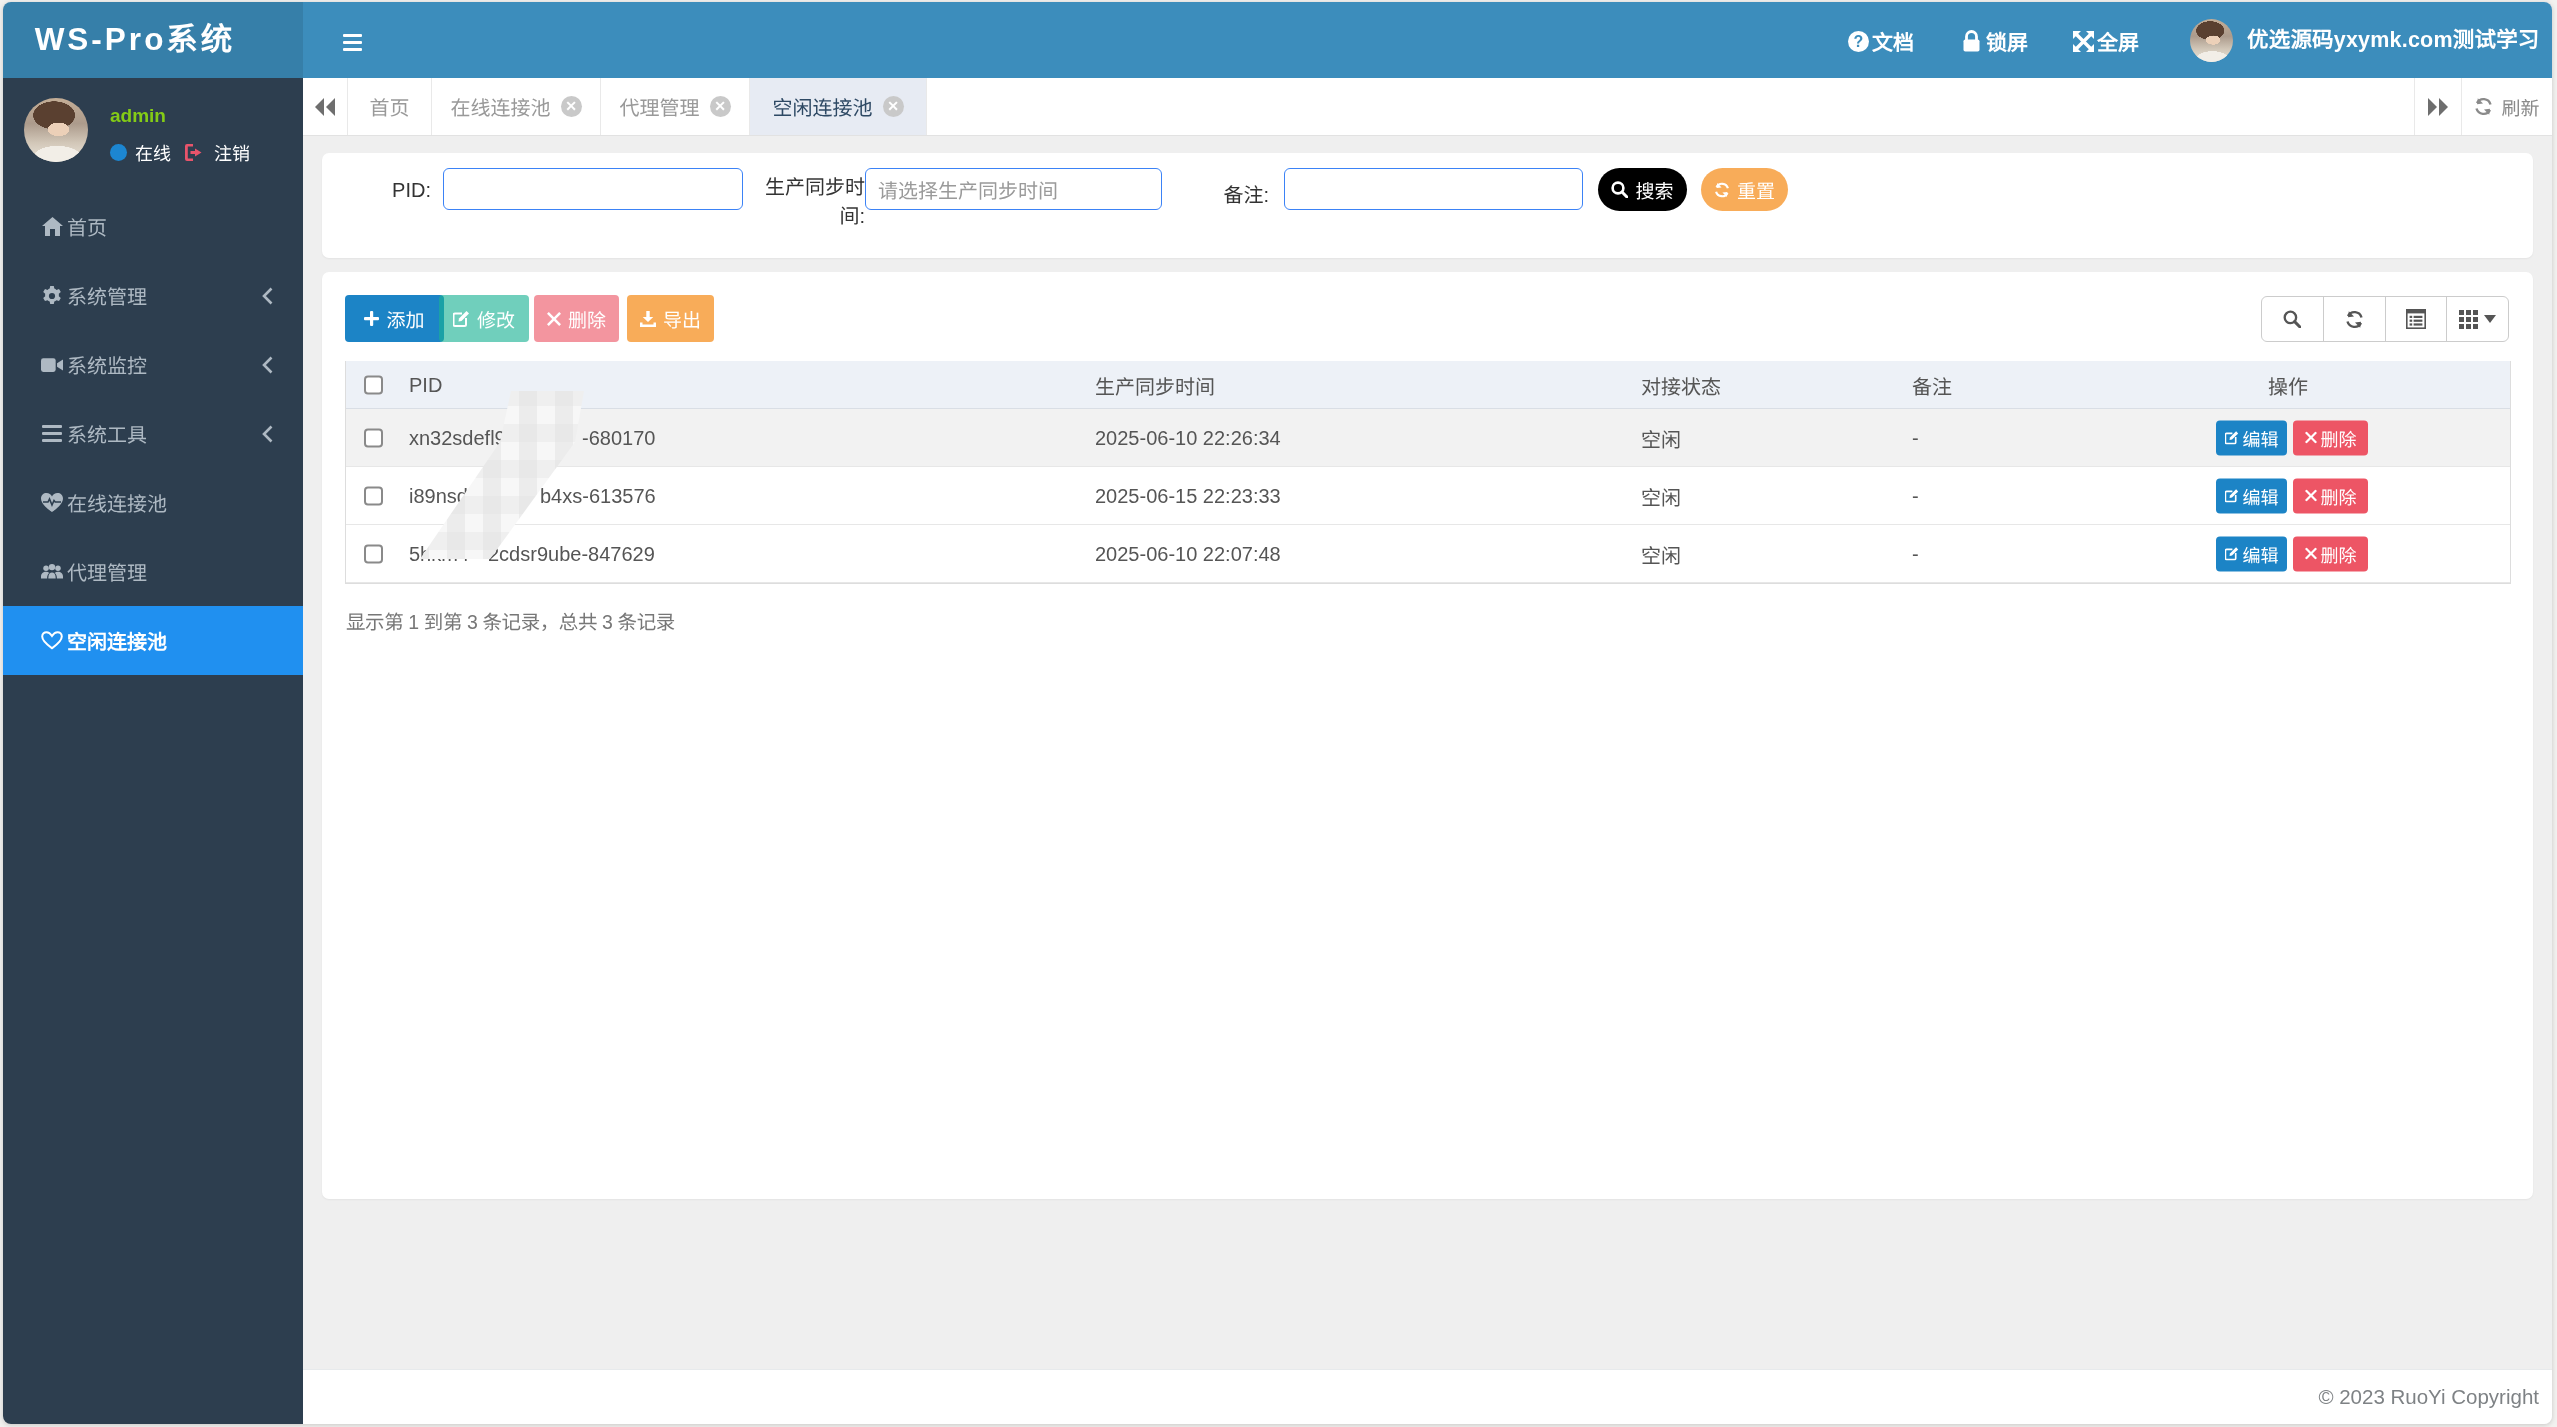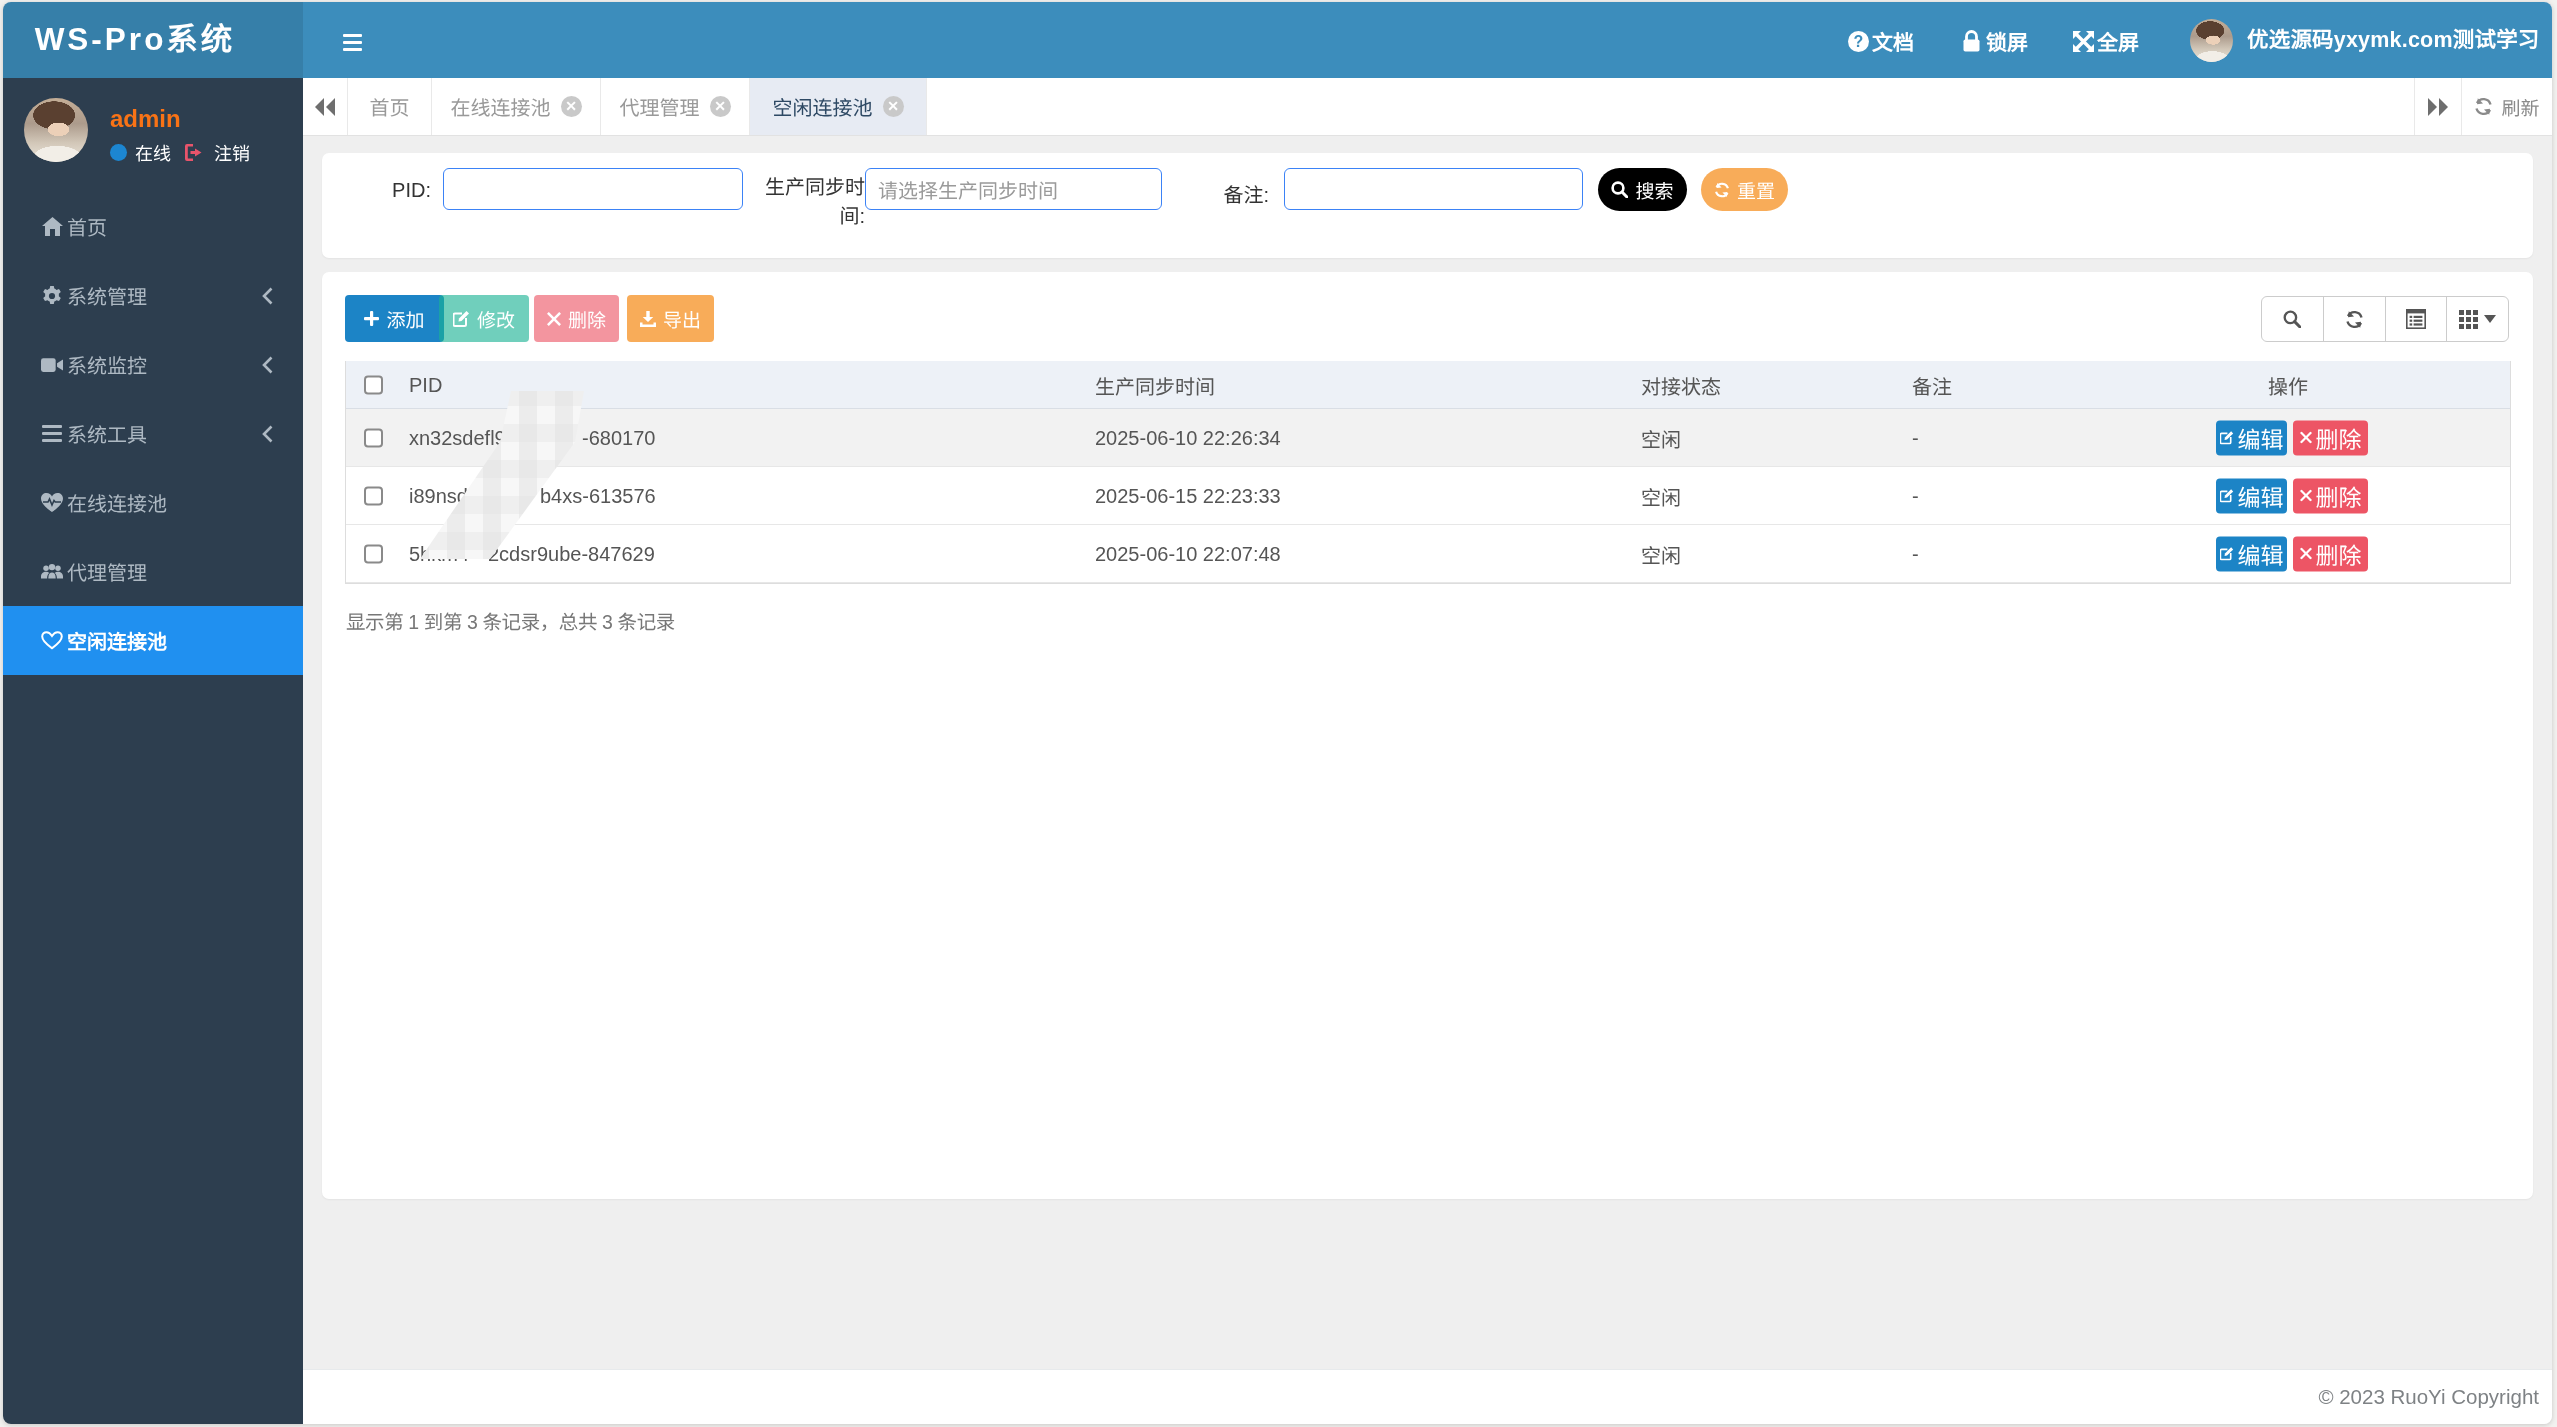--- a/index.html
+++ b/index.html
@@ -12,21 +12,21 @@
 #logo { left:0; top:0; width:300px; height:76px; background:#367fa9; color:#fff; text-align:center; line-height:74px; font-size:31.5px; font-weight:bold; letter-spacing:3px; padding-right:36px; }
 #navbar { left:300px; top:0; right:0; height:76px; background:#3c8dbc; }
 #hamb { left:340px; top:32px; width:19px; height:17px; }
 #hamb i { display:block; height:3.4px; background:#fff; margin-bottom:3.4px; border-radius:1px;}
 .nvtx { color:#fff; font-size:21px; font-weight:bold; white-space:nowrap; }
 #nav-avatar { width:43px; height:43px; border-radius:50%; overflow:hidden; }
 
 
 #sidebar { left:0; top:76px; width:300px; bottom:0; background:#2d3e4f; color:#aeb9c3; }
 #sd-avatar { left:21px; top:20px; width:64px; height:64px; border-radius:50%; overflow:hidden; }
-#sd-admin { left:107px; top:27px; color:#f97316; font-weight:bold; font-size:24px; }
+#sd-admin { left:107px; top:27px; color:#84cc16; font-weight:bold; font-size:19px; }
 #sd-status { left:107px; top:64px; height:20px; display:flex; align-items:center; font-size:18px; color:#fff; }
 .dot { width:17px; height:17px; border-radius:50%; background:#1c86d1; margin-right:8px; }
 #menu { left:0; top:114px; right:0; }
 .mi { position:relative; height:69px; display:flex; align-items:center; font-size:20px; color:#aeb9c3; }
 .mi .ic { position:absolute; left:38px; width:22px; display:flex; justify-content:center; }
 .mi .tx { position:absolute; left:64px; }
 .mi .ar { position:absolute; right:30px; font-size:17px; color:#aeb9c3; }
 .mi.active { background:#2090f0; color:#fff; font-weight:bold; }
 
 
@@ -44,21 +44,21 @@
 .btn { position:absolute; border:none; border-radius:4px; color:#fff; font-size:19px; display:flex; align-items:center; justify-content:center; gap:7px; }
 .pill { border-radius:22px; }
 
 
 #tbl { position:absolute; border:1px solid #ddd; border-top:none; }
 .trow { position:relative; width:100%; border-bottom:1px solid #e7e7e7; font-size:20px; color:#555; }
 .th { height:48px; background:#edf1f7; border-bottom:1px solid #d9dee5; }
 .td { height:58px; }
 .cell { position:absolute; top:50%; transform:translateY(-50%); }
 .cbx { position:absolute; left:18px; top:50%; transform:translateY(-50%); width:19px; height:19px; border:2px solid #8a8a8a; border-radius:4px; background:#fff; }
-.opbtn { position:absolute; top:50%; transform:translateY(-50%); height:35px; border-radius:4px; color:#fff; font-size:23px; display:flex; align-items:center; justify-content:center; gap:4px; }
+.opbtn { position:absolute; top:50%; transform:translateY(-50%); height:35px; border-radius:4px; color:#fff; font-size:18px; display:flex; align-items:center; justify-content:center; gap:4px; }
 
 
 #footer { left:300px; right:0; bottom:0; height:55px; background:#fff; border-top:1px solid #e7eaec; }
 #footer span { position:absolute; right:13px; top:50%; transform:translateY(-50%); font-size:20.5px; color:#7e8285; }
 svg { display:block; }
 .avatar-img { width:100%; height:100%;
  background:
   radial-gradient(ellipse 24% 15% at 54% 49%, #ecd0b8 70%, rgba(236,208,184,0) 71%),
   radial-gradient(ellipse 54% 36% at 47% 27%, #5a4030 60%, rgba(90,64,48,0) 61%),
   radial-gradient(ellipse 62% 30% at 52% 93%, #f2eee7 60%, rgba(242,238,231,0) 61%),

